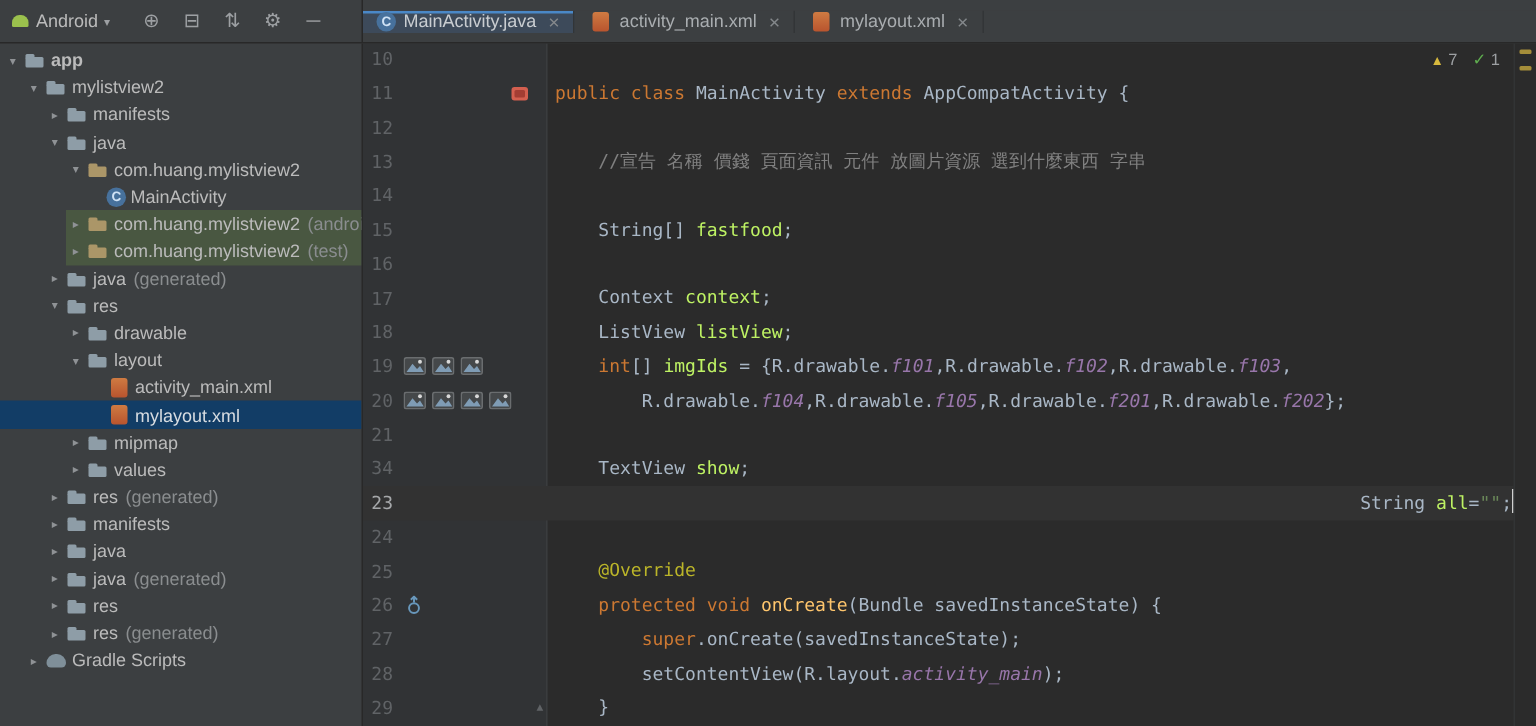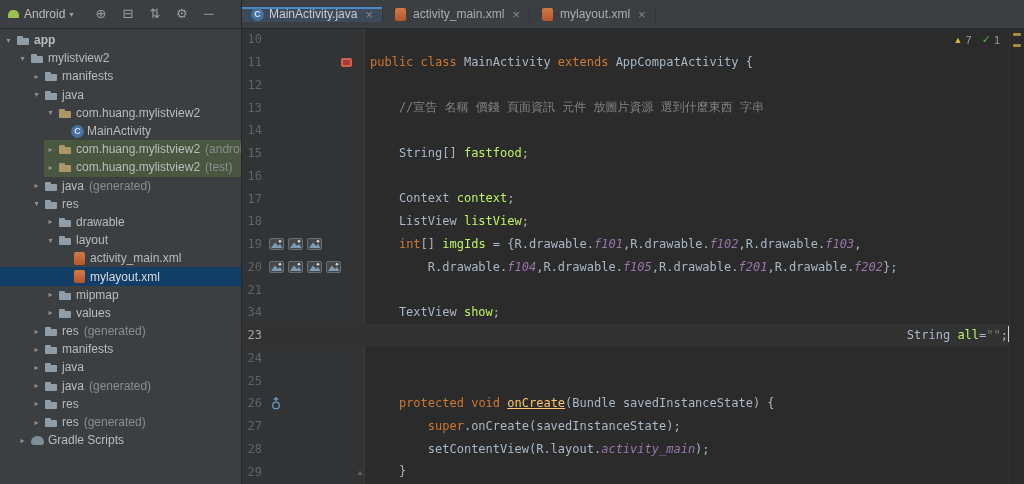--- a/index.html
+++ b/index.html
@@ -72,21 +72,21 @@
   .lfold{width:12px;flex:none;text-align:center;font-size:9px;color:#606366;}
   .lcode{font-family:"DejaVu Sans Mono","DejaVu Sans",monospace;font-size:12px;
          white-space:pre;padding-left:4px;line-height:22.75px;}
   .tk-kw{color:#cc7832;}
   .tk-plain{color:#a9b7c6;}
   .tk-field{color:#bef264;}
   .tk-fieldi{color:#9876aa;font-style:italic;}
   .tk-cmt{color:#808080;}
   .tk-str{color:#6a8759;}
   .tk-ann{color:#bbb529;}
-  .tk-mth{color:#ffc66d;text-decoration:underline;}
+  .tk-mth{color:#ffc66d;}
   .caret{display:inline-block;width:2px;height:16px;background:#d0d0d0;
          vertical-align:text-bottom;}
 
   
   .inspections{position:absolute;top:5px;right:10px;display:flex;align-items:center;
          gap:3px;font-size:11px;color:#9da0a3;}
   .insp-tri{color:#d7b93e;font-size:9px;}
   .insp-chk{color:#5fad4f;font-size:11px;margin-left:7px;}
 
   
@@ -407,20 +407,21 @@
         <div class="eline">
           <span class="lnum">24</span>
           <span class="lgut"></span>
           <span class="lfold"></span>
           <span class="lcode"></span>
         </div>
         <div class="eline">
           <span class="lnum">25</span>
           <span class="lgut"></span>
           <span class="lfold"></span>
+          <span class="lcode"><span class="tk-ann">    @Override</span></span>
         </div>
         <div class="eline">
           <span class="lnum">26</span>
           <span class="lgut">
             <span class="icn i-override">
               <svg width="12" height="13" viewBox="0 0 12 13">
                 <circle cx="6" cy="8.4" r="3.3" fill="none" stroke="#6897bb" stroke-width="1.3"></circle>
                 <path d="M6 0.8 L6 4.6 M3.9 2.8 L6 0.7 L8.1 2.8" stroke="#6897bb" stroke-width="1.3" fill="none"></path>
               </svg>
             </span>

